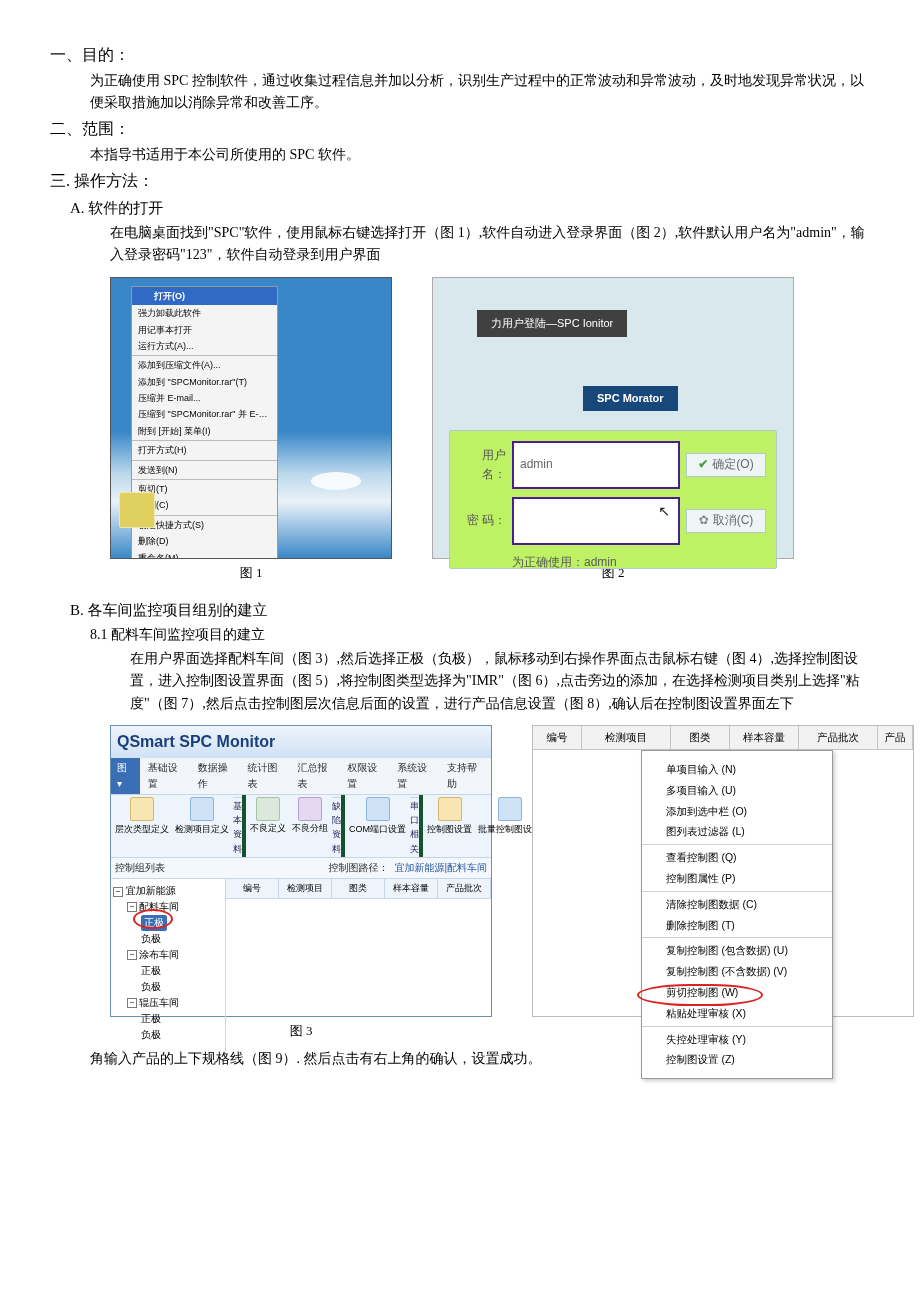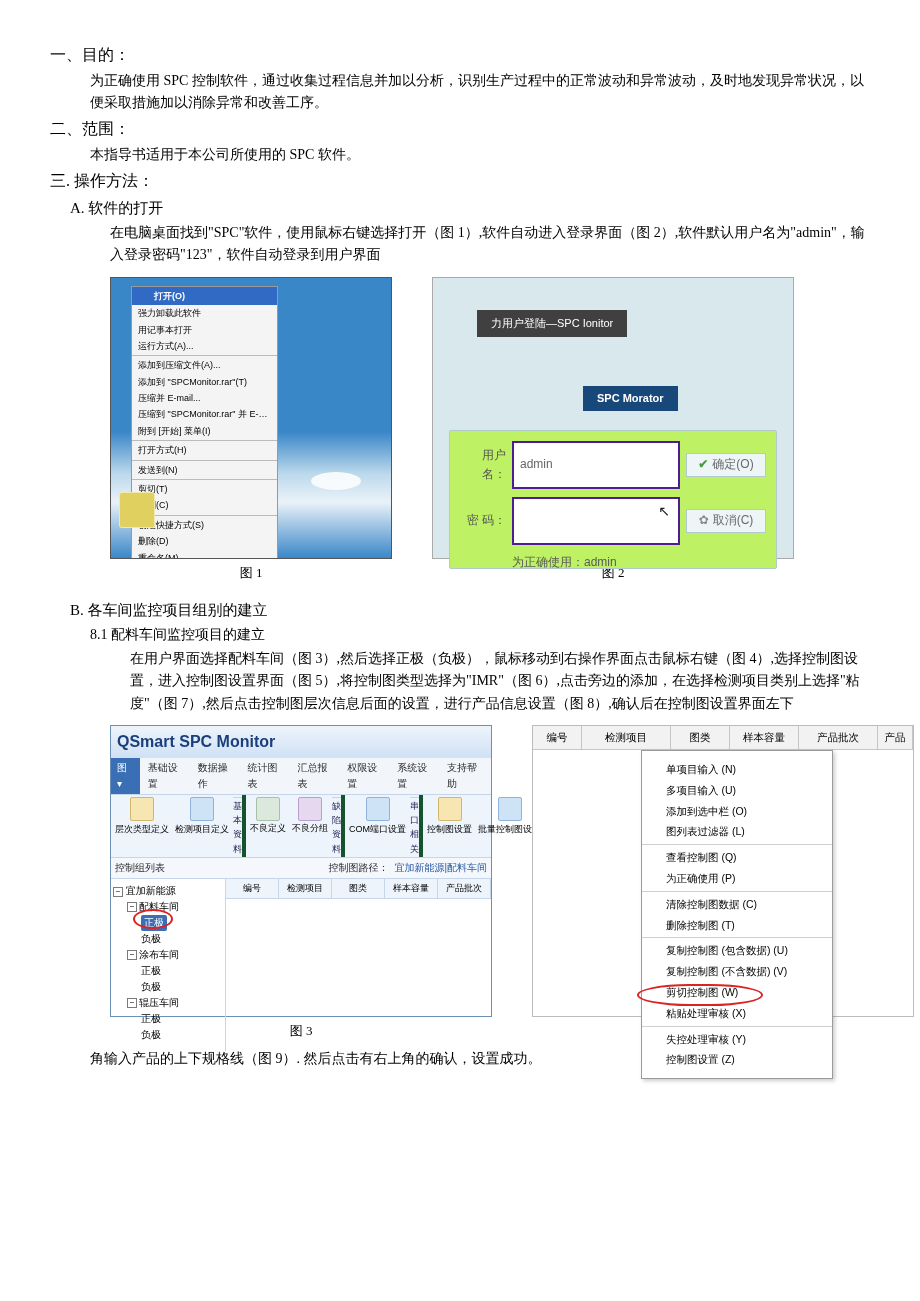--- a/index.html
+++ b/index.html
@@ -366,21 +366,21 @@
         <div style="width:70px;">产品批次</div>
         <div style="flex:1;">产品</div>
       </div>
       <div class="f4-menu">
         <div class="f4-mi">单项目输入 (N)</div>
         <div class="f4-mi">多项目输入 (U)</div>
         <div class="f4-mi">添加到选中栏 (O)</div>
         <div class="f4-mi">图列表过滤器 (L)</div>
         <div class="f4-sep"></div>
         <div class="f4-mi">查看控制图 (Q)</div>
-        <div class="f4-mi">为正确使用 (P)</div>
+        <div class="f4-mi">控制图属性 (P)</div>
         <div class="f4-sep"></div>
         <div class="f4-mi">清除控制图数据 (C)</div>
         <div class="f4-mi">删除控制图 (T)</div>
         <div class="f4-sep"></div>
         <div class="f4-mi">复制控制图 (包含数据) (U)</div>
         <div class="f4-mi">复制控制图 (不含数据) (V)</div>
         <div class="f4-mi">剪切控制图 (W)</div>
         <div class="f4-mi">粘贴处理审核 (X)</div>
         <div class="f4-sep"></div>
         <div class="f4-mi">失控处理审核 (Y)</div>

